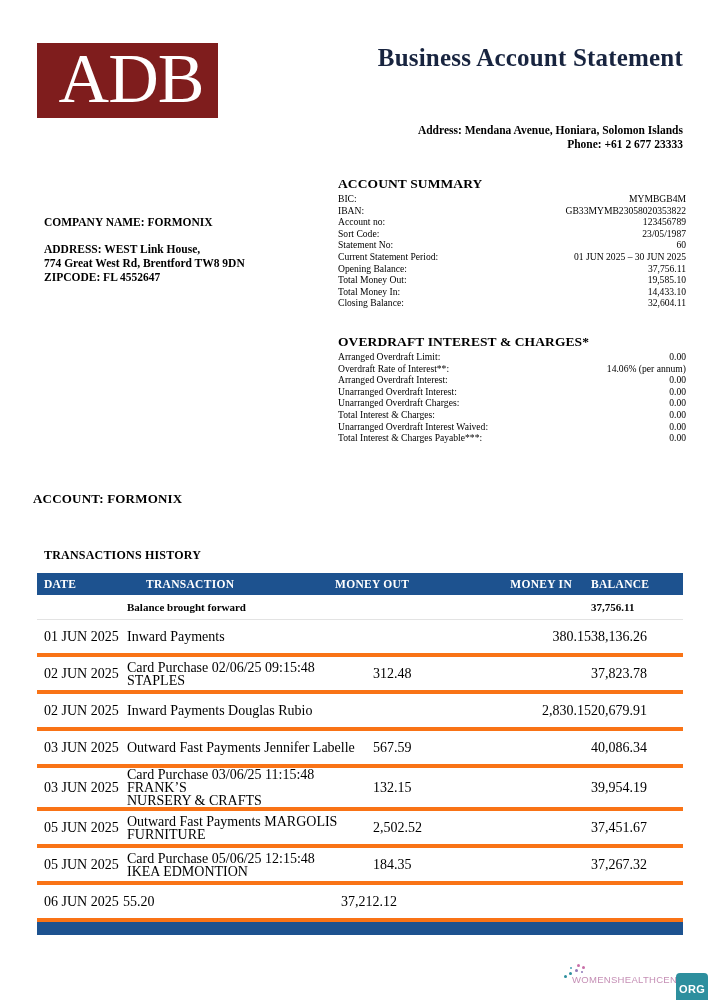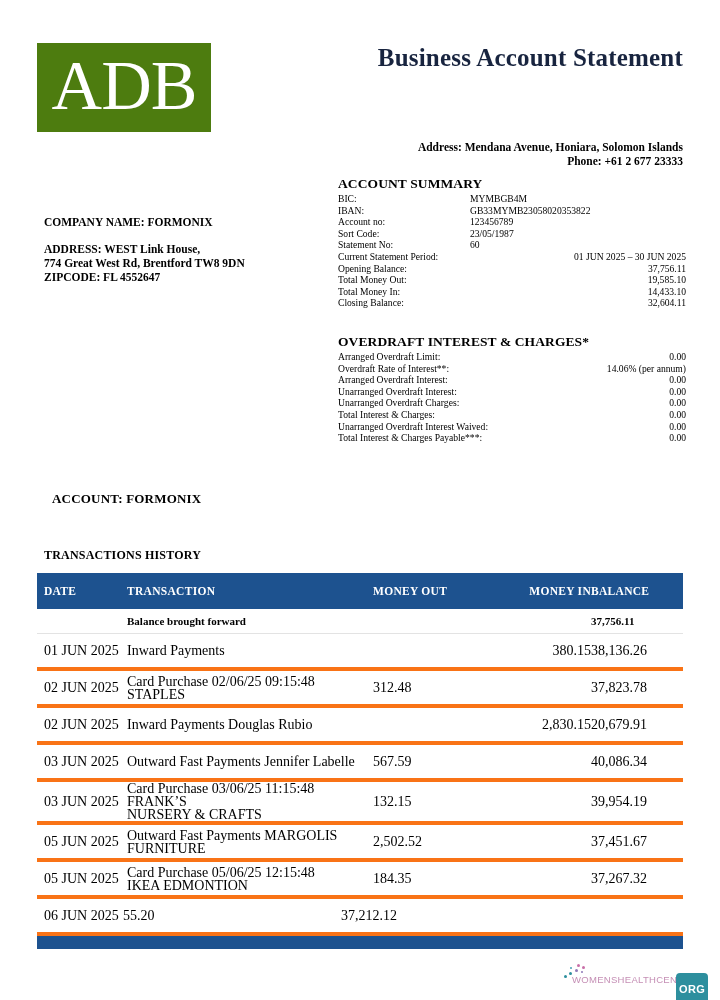--- a/index.html
+++ b/index.html
@@ -27,26 +27,27 @@
   .header {
     position: absolute;
     top: 0; left: 0; right: 0;
     height: 130px;
   }
   .logo-box {
     position: absolute;
     left: 37px;
     top: 43px;
     width: 174px;
-    height: 89px;
-    background: #4d7c0f;
+    height: 75px;
+    background: #7f1d1d;
     display: flex;
     align-items: center;
     justify-content: center;
     overflow: hidden;
+    padding-left: 7px;
   }
   .logo-text {
     font-family: "Liberation Serif", serif;
     color: #ffffff;
     font-size: 70px;
     line-height: 70px;
     font-weight: 400;
     letter-spacing: -1px;
     margin-top: -4px;
     white-space: nowrap;
@@ -60,21 +61,21 @@
     font-size: 25px;
     color: #18243f;
     letter-spacing: 0.2px;
     white-space: nowrap;
   }
 
   
   .bank-address {
     position: absolute;
     right: 37px;
-    top: 140px;
+    top: 123px;
     text-align: right;
     font-size: 11.5px;
     font-weight: bold;
     line-height: 14px;
     color: #000;
   }
   .bank-address div { white-space: nowrap; }
 
   
   .company-block {
@@ -102,36 +103,36 @@
     margin: 0 0 1px 0;
     letter-spacing: 0.1px;
   }
   .srow {
     display: flex;
     font-size: 9.6px;
     line-height: 11.6px;
     white-space: nowrap;
   }
   .srow .lbl { width: 132px; flex: 0 0 132px; }
-  .srow .val { flex: 1 1 auto; text-align: left; }
+  .srow .val { flex: 1 1 auto; text-align: right; }
   .srow .val.right { text-align: right; }
 
   .overdraft {
     position: absolute;
     left: 338px;
     top: 334px;
     width: 348px;
   }
   .overdraft .srow .lbl { width: 210px; flex: 0 0 210px; }
   .overdraft .srow .val { text-align: right; }
 
   
   .account-name {
     position: absolute;
-    left: 52px;
+    left: 33px;
     top: 491px;
     font-size: 13px;
     font-weight: bold;
     letter-spacing: 0.2px;
   }
   .tx-heading {
     position: absolute;
     left: 44px;
     top: 548px;
     font-size: 12px;
@@ -142,26 +143,27 @@
   
   .table {
     position: absolute;
     left: 37px;
     top: 573px;
     width: 646px;
   }
   .thead {
     background: #1d528f;
     color: #ffffff;
-    height: 36px;
+    height: 22px;
     display: flex;
     align-items: center;
     font-size: 11.5px;
     font-weight: bold;
     letter-spacing: 0.3px;
+    gap: 19px;
   }
   .c-date   { width: 86px;  flex: 0 0 86px;  padding-left: 7px; box-sizing: border-box; }
   .c-desc   { flex: 1 1 auto; padding-left: 4px; }
   .c-out    { width: 110px; flex: 0 0 110px; text-align: left; }
   .c-in     { width: 108px; flex: 0 0 108px; text-align: right; }
   .c-bal    { width: 92px;  flex: 0 0 92px;  text-align: left; padding-right: 7px; box-sizing: border-box; }
 
   .brought-forward {
     display: flex;
     align-items: center;

